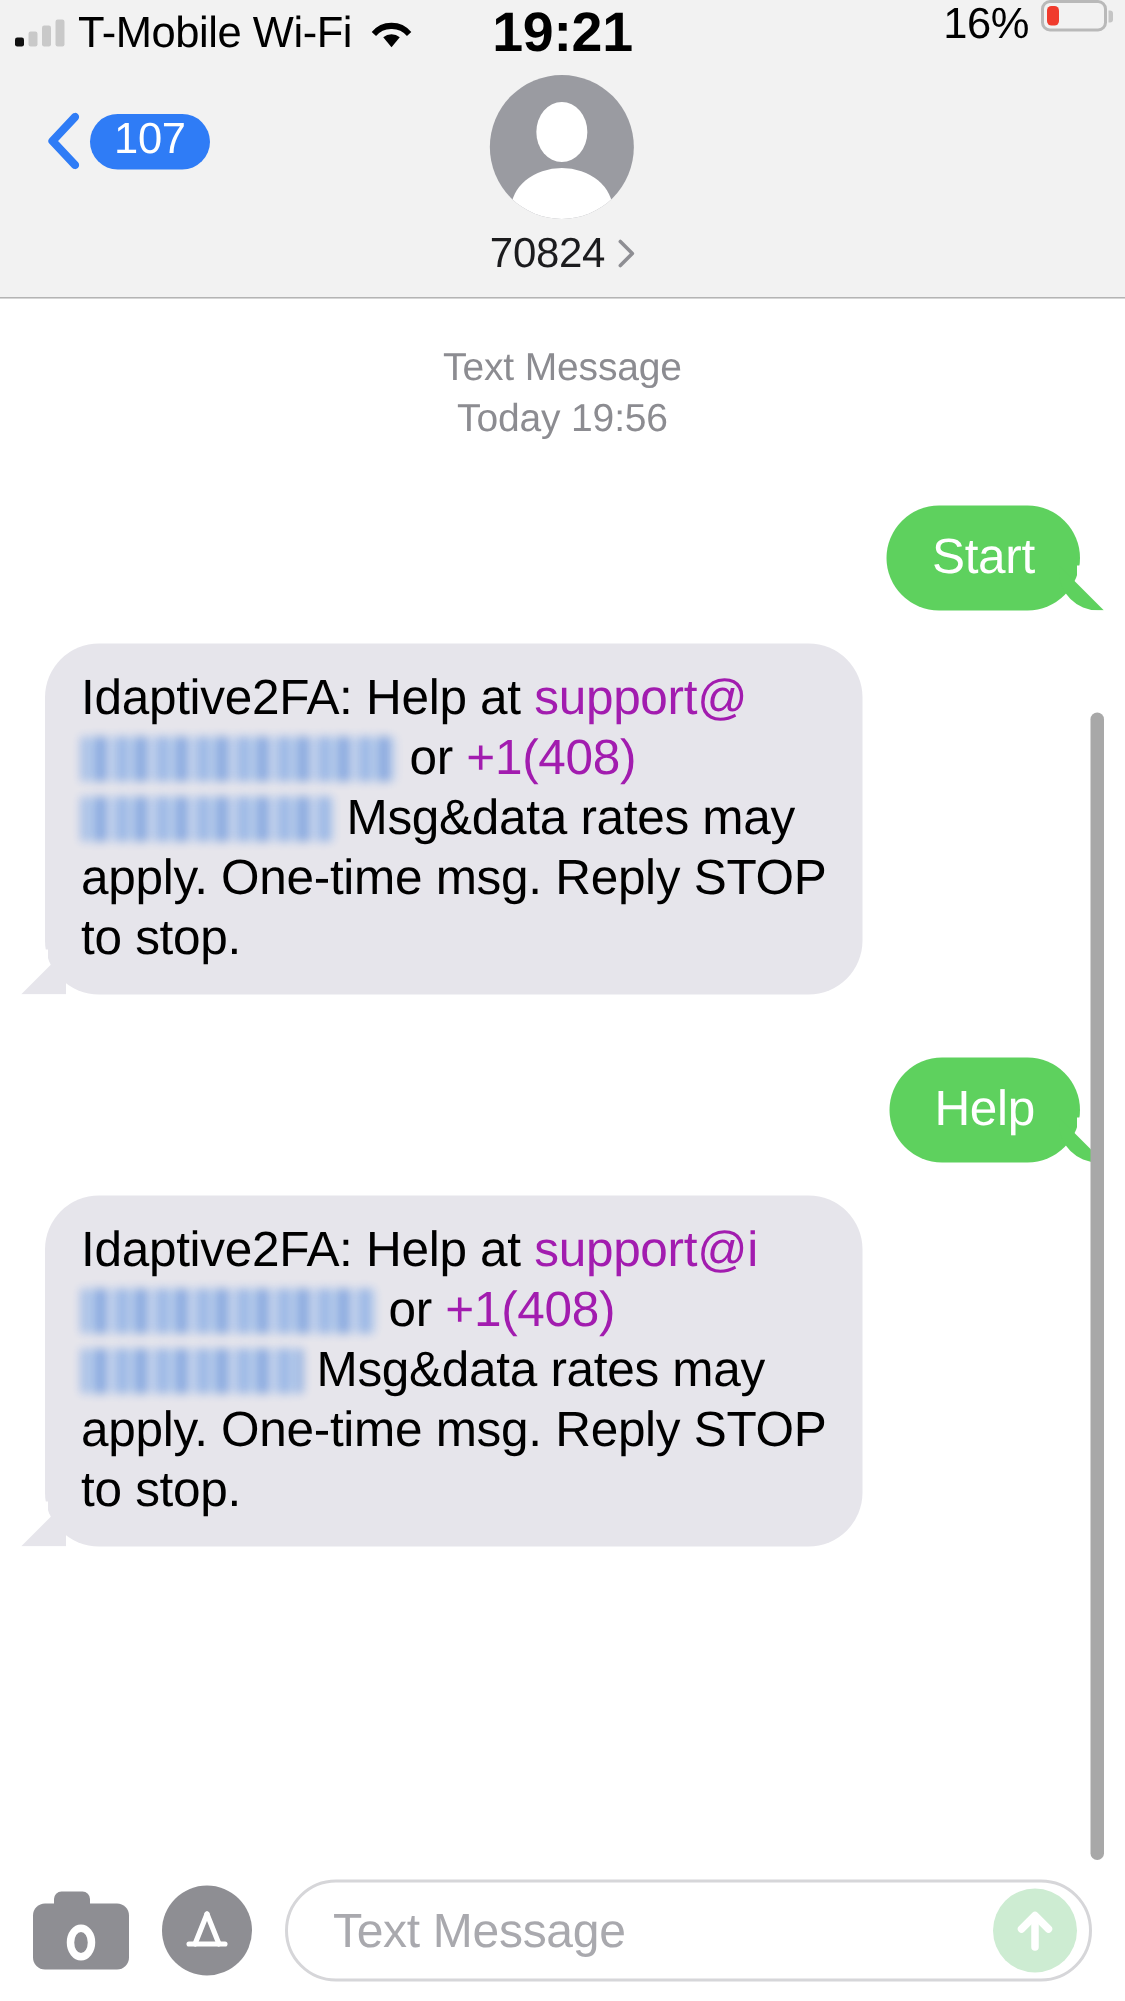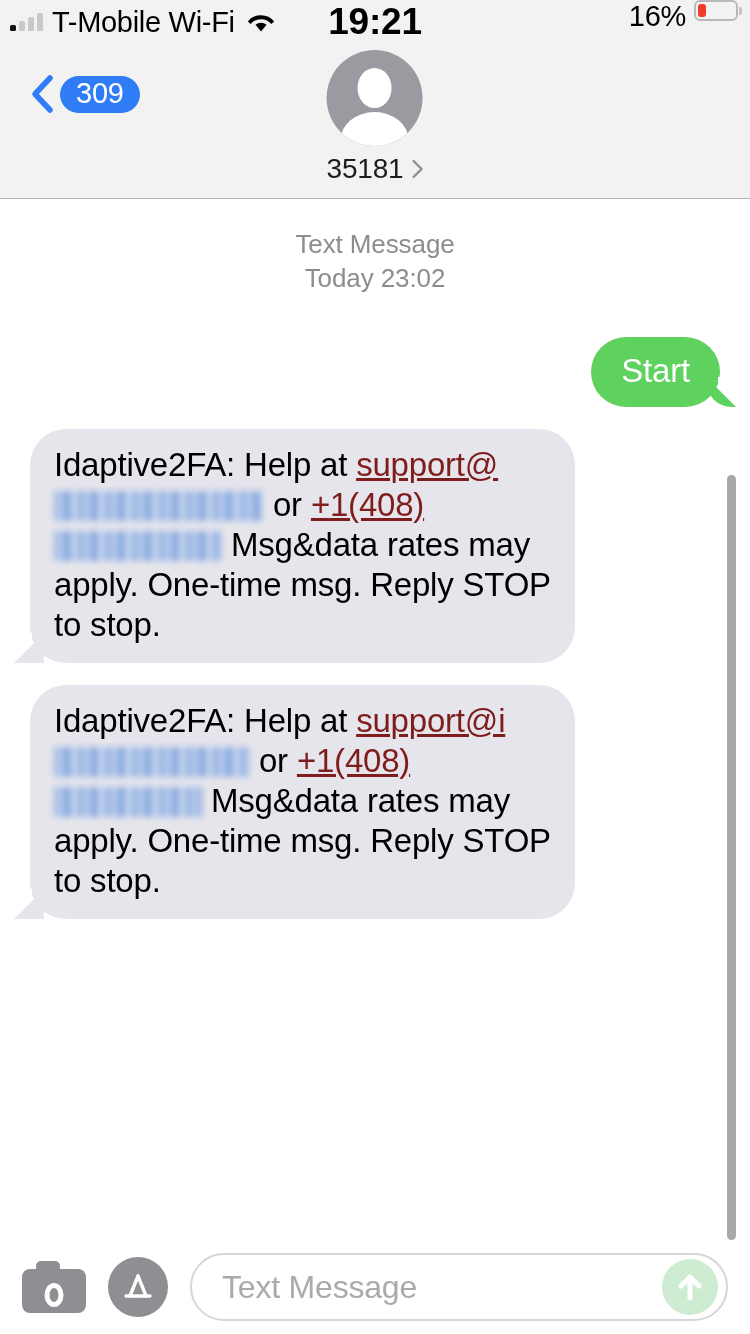--- a/index.html
+++ b/index.html
@@ -134,21 +134,21 @@
     background:#e6e5eb;
     clip-path:polygon(100% 0, 100% 100%, 0 100%);
   }
   .bubble.in::before{
     content:""; position:absolute; left:-20px; bottom:0;
     width:22px; height:30px; background:#fff;
     border-bottom-right-radius:22px;
   }
   .bubble.in > .txt{ position:relative; z-index:2; }
 
-  .lnk{ color:#7f1d1d; text-decoration:underline; }
+  .lnk{ color:#a21caf; }
   .redact{
     display:inline-block; vertical-align:-5px;
     height:30px; border-radius:2px;
     background:
       repeating-linear-gradient(90deg,
         rgba(120,160,225,0.85) 0px,
         rgba(160,195,240,0.55) 7px,
         rgba(95,140,215,0.9) 13px,
         rgba(185,210,245,0.45) 20px,
         rgba(110,155,225,0.8) 27px);
@@ -241,58 +241,63 @@
     </div>
   </div>
 
   <div class="nav-bar">
     <div class="back-btn">
       <span class="chev-back">
         <svg viewBox="0 0 24 40" width="24" height="40">
           <polyline points="20,4 5,20 20,36" fill="none" stroke="#2f7cf6" stroke-width="5.5" stroke-linecap="round" stroke-linejoin="round"></polyline>
         </svg>
       </span>
-      <span class="badge">309</span>
+      <span class="badge">107</span>
     </div>
 
     <div class="contact">
       <div class="avatar">
         <span class="head"></span>
         <span class="body"></span>
       </div>
       <div class="contact-row">
-        <span class="contact-name">35181</span>
+        <span class="contact-name">70824</span>
         <span class="chev-fwd">
           <svg viewBox="0 0 12 20" width="12" height="20">
             <polyline points="2,2 10,10 2,18" fill="none" stroke="#8e8e93" stroke-width="2.4" stroke-linecap="round" stroke-linejoin="round"></polyline>
           </svg>
         </span>
       </div>
     </div>
   </div>
 
   <div class="convo">
 
     <div class="msg-header">
       <span>Text Message</span>
-      <span class="sub">Today 23:02</span>
+      <span class="sub">Today 19:56</span>
     </div>
 
     <div class="row out">
       <div class="bubble out">
         <span class="txt">Start</span>
       </div>
     </div>
 
     <div class="row in">
       <div class="bubble in">
         <span class="txt"><span>Idaptive2FA: Help at </span><span class="lnk">support@</span><span class="redact r-email1"></span><span> or </span><span class="lnk">+1(408)</span><span class="redact r-phone1"></span><span> Msg&amp;data rates may apply. One-time msg. Reply STOP to stop.</span></span>
       </div>
     </div>
 
+    <div class="row out">
+      <div class="bubble out">
+        <span class="txt">Help</span>
+      </div>
+    </div>
 
     <div class="row in">
       <div class="bubble in">
         <span class="txt"><span>Idaptive2FA: Help at </span><span class="lnk">support@i</span><span class="redact r-email2"></span><span> or </span><span class="lnk">+1(408)</span><span class="redact r-phone2"></span><span> Msg&amp;data rates may apply. One-time msg. Reply STOP to stop.</span></span>
       </div>
     </div>
 
     <div class="scrollbar"></div>
   </div>
 

